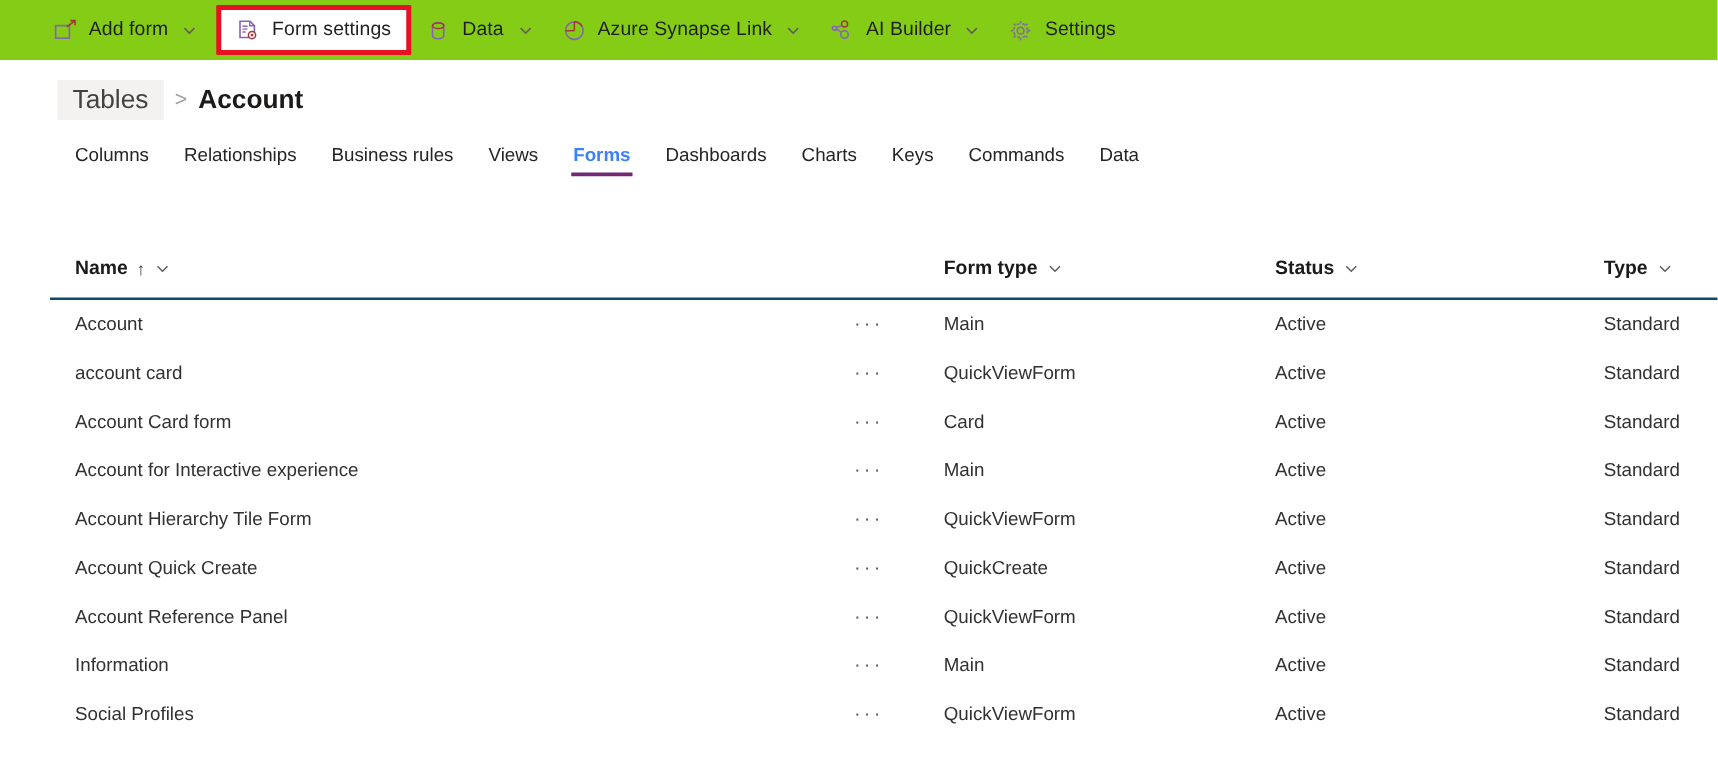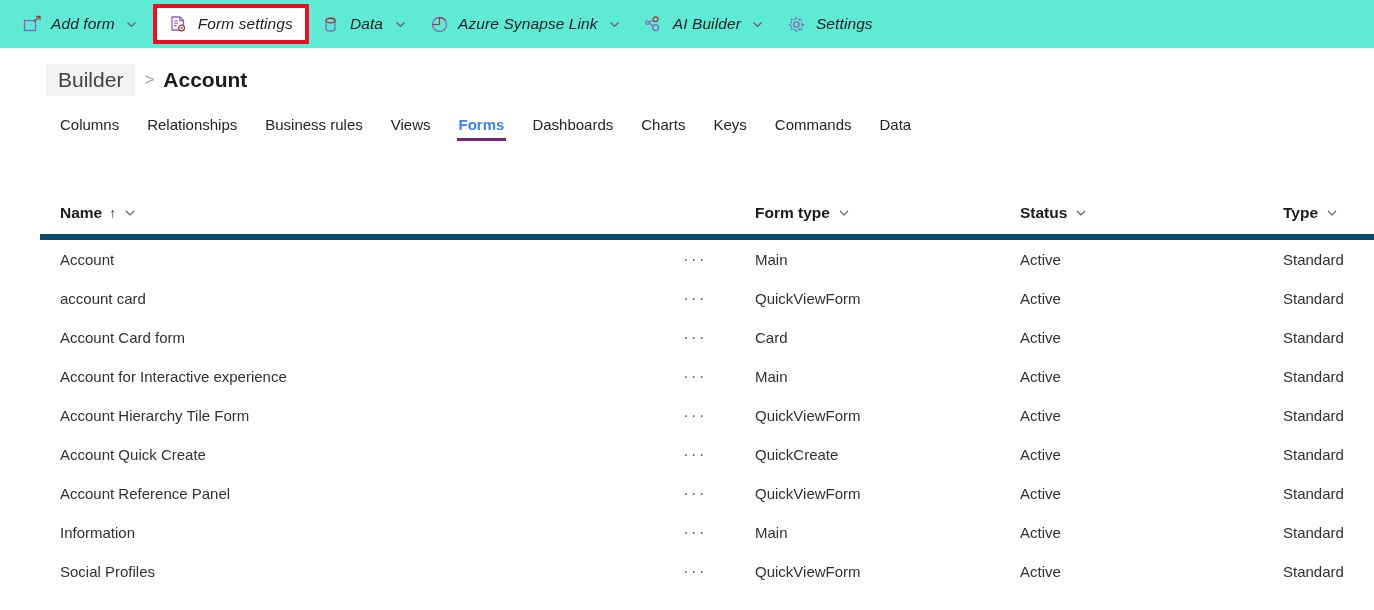--- a/index.html
+++ b/index.html
@@ -9,25 +9,24 @@
     background: #ffffff;
     font-family: "Liberation Sans", sans-serif;
     overflow: hidden;
   }
 
   
   #command-bar {
     position: absolute;
     left: 0; top: 0;
     width: 1374px; height: 48px;
-    background: #5eead4;
-    display: flex;
-    align-items: center;
-    padding-left: 12px;
-    font-style: italic;
+    background: #84cc16;
+    display: flex;
+    align-items: center;
+    padding-left: 32px;
   }
   .cmd-item {
     display: flex;
     align-items: center;
     height: 34px;
     padding: 0 10px;
     cursor: pointer;
     white-space: nowrap;
   }
   .cmd-icon {
@@ -121,21 +120,21 @@
   
   #grid {
     position: absolute;
     left: 40px; top: 192px;
     width: 1334px;
   }
   #grid-header {
     display: flex;
     align-items: center;
     height: 48px;
-    border-bottom: 6px solid #0c4a6e;
+    border-bottom: 2px solid #0c4a6e;
   }
   .hcell {
     display: flex;
     align-items: center;
     font-size: 15.5px;
     font-weight: bold;
     color: #1b1a19;
     cursor: pointer;
   }
   .hcell .sort-arrow {
@@ -278,21 +277,21 @@
           <circle cx="9.5" cy="9.5" r="5.6" stroke-dasharray="2.3 2.3"></circle>
         </g>
       </svg>
     </span>
     <span class="cmd-label">Settings</span>
   </div>
 
 </div>
 
 <div id="breadcrumb">
-  <span id="breadcrumb-tables">Builder</span>
+  <span id="breadcrumb-tables">Tables</span>
   <span id="breadcrumb-sep">&gt;</span>
   <span id="breadcrumb-current">Account</span>
 </div>
 
 <div id="tab-bar">
   <div class="tab">Columns</div>
   <div class="tab">Relationships</div>
   <div class="tab">Business rules</div>
   <div class="tab">Views</div>
   <div class="tab active">Forms</div>

